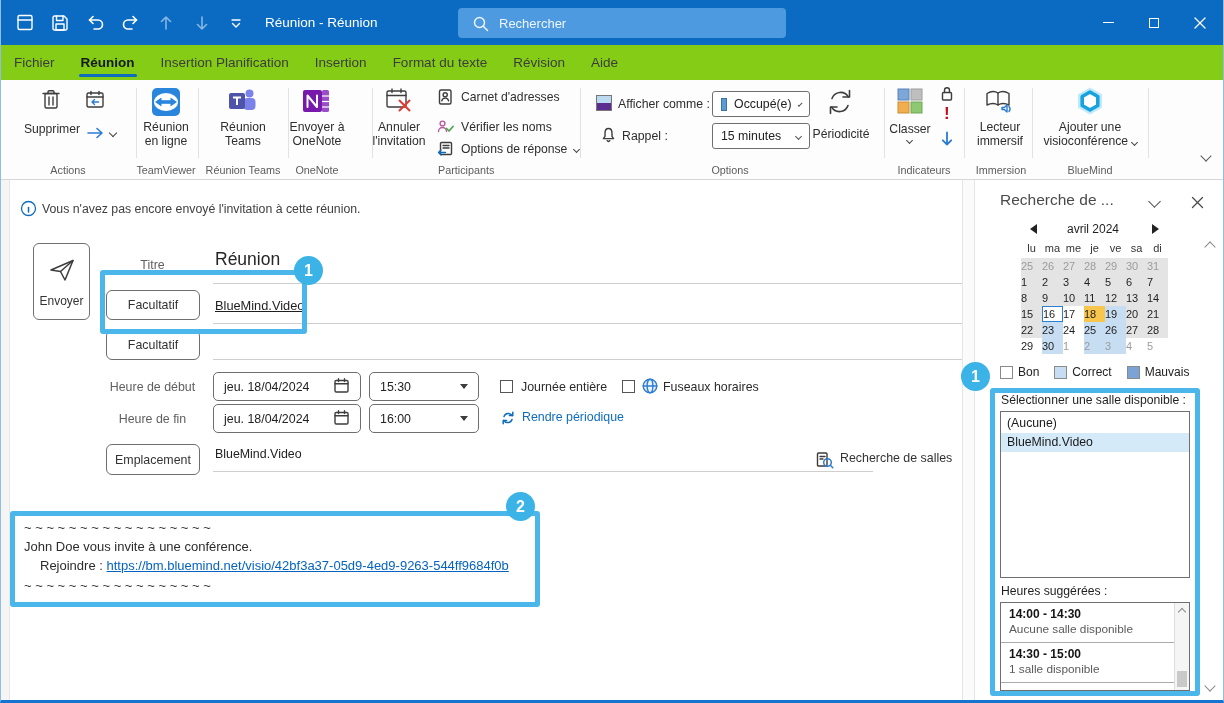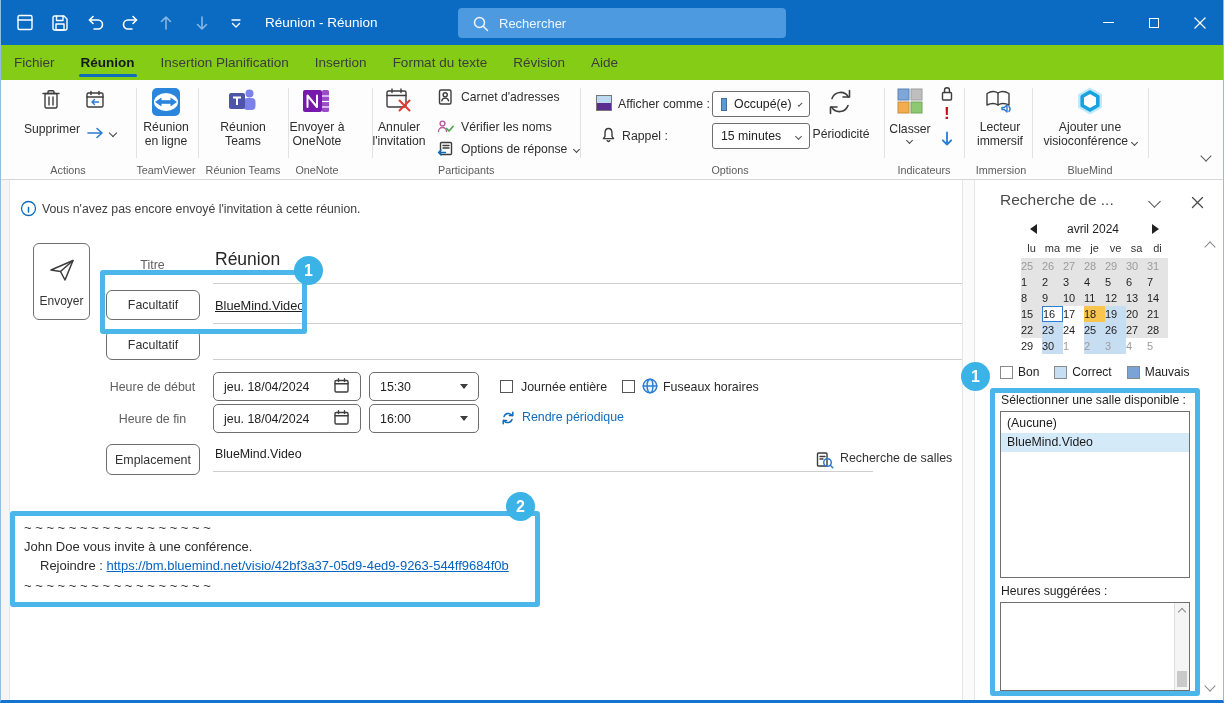--- a/index.html
+++ b/index.html
@@ -576,20 +576,30 @@
   </div>
 
 <span class="plabel" style="left:1001px;top:393px">Sélectionner une salle disponible :</span>
 <div class="listbox" style="left:1000px;top:411px;width:190px;height:167px;padding-top:2px">
     <div class="room-item">(Aucune)</div>
     <div class="room-item selected">BlueMind.Video</div>
   </div>
 
 <span class="plabel" style="left:1001px;top:584px">Heures suggérées :</span>
 <div class="listbox suglist" style="left:1000px;top:602px;width:190px;height:89px">
+  <div>
+      <div class="sug-item">
+        <div class="sug-time">14:00 - 14:30</div>
+        <div class="sug-status">Aucune salle disponible</div>
+      </div>
+      <div class="sug-item">
+        <div class="sug-time">14:30 - 15:00</div>
+        <div class="sug-status">1 salle disponible</div>
+      </div>
+    </div>
   <div class="sugsb">
     <span class="uparr"></span>
     <span class="thumb"></span>
   </div>
 </div>
 
 <div class="callout" style="left:990px;top:388px;width:210px;height:308px"></div>
 <div class="badge" style="left:961px;top:362px">1</div>
 
 <div class="frame"></div>

